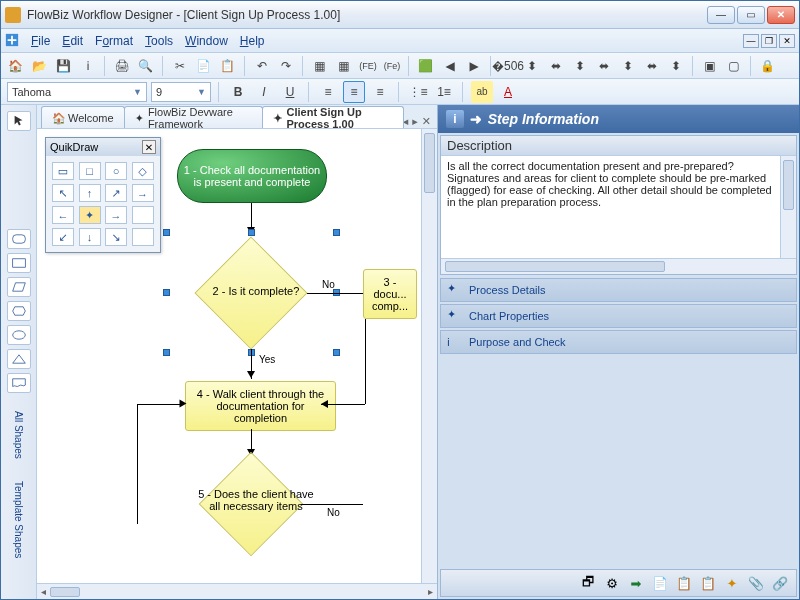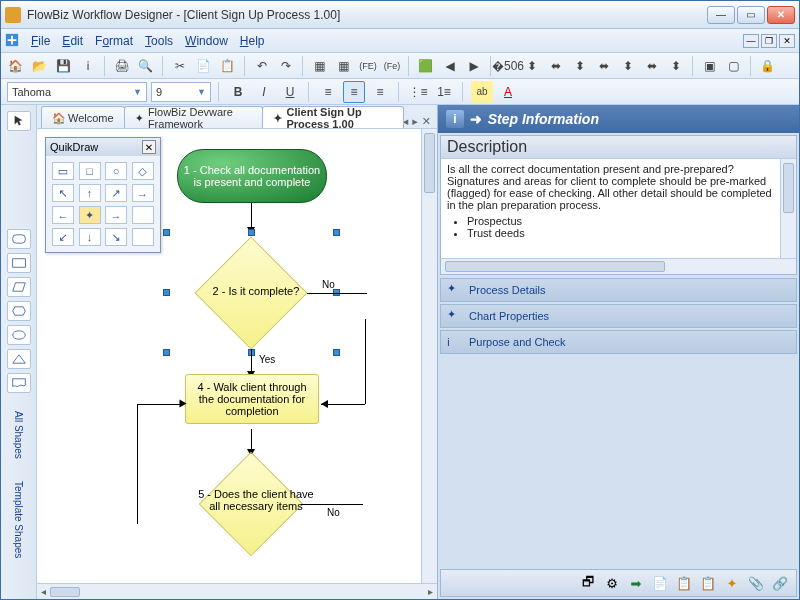--- a/index.html
+++ b/index.html
@@ -54,21 +54,21 @@
 .conn.h { height:1px;} .conn.v { width:1px;}
 .arrowhead { position:absolute; width:0;height:0;border-left:4px solid transparent;border-right:4px solid transparent;border-top:7px solid #000;}
 .arrowleft { position:absolute; width:0;height:0;border-top:4px solid transparent;border-bottom:4px solid transparent;border-right:7px solid #000;}
 .lbl { position:absolute; font-size:10px; background:transparent;}
 
 .rightpanel { width:362px; border-left:1px solid #9db8d8; background:#d3e0ef; display:flex; flex-direction:column;}
 .rp-header { height:28px; background:linear-gradient(#5a82b8,#3f6aa3); color:#fff; font-weight:bold; font-size:14px; display:flex; align-items:center; padding:0 8px; gap:6px; font-style:italic;}
 .rp-header .icn { width:18px;height:18px;background:linear-gradient(#8fb7e8,#5a82b8);border-radius:2px;display:flex;align-items:center;justify-content:center;font-size:12px;font-style:normal;}
 .rp-header .arr { font-size:14px; font-style:normal;}
 .section { border:1px solid #9db8d8; margin:2px; background:#fff; display:flex; flex-direction:column;}
-.section-h { background:linear-gradient(#e7edf5,#cbd9eb); font-size:16px; padding:2px 6px; color:#333; border-bottom:1px solid #b8cee6;}
+.section-h { background:linear-gradient(#e7edf5,#cbd9eb); font-size:13px; padding:2px 6px; color:#333; border-bottom:1px solid #b8cee6;}
 .section-body { padding:4px 6px; font-size:11px; color:#222; overflow:hidden;}
 .section-body ul { margin:4px 0 0 20px;}
 .mini-scroll { height:16px; background:#e8eef7; border-top:1px solid #b8cee6; position:relative;}
 .mini-scroll .mthumb { position:absolute; top:2px; bottom:2px; background:#cfdbeb; border:1px solid #9db8d8; border-radius:2px;}
 .mini-vscroll { width:16px; background:#e8eef7; border-left:1px solid #b8cee6; position:relative;}
 .mini-vscroll .mthumb { position:absolute; left:2px; right:2px; background:#cfdbeb; border:1px solid #9db8d8; border-radius:2px;}
 .rp-accordion { background:linear-gradient(#c9d8ea,#b7cbe2); border:1px solid #9db8d8; margin:1px 2px; height:24px; display:flex; align-items:center; padding:0 6px; font-size:11px; color:#15428b; gap:6px; cursor:pointer;}
 .rp-accordion .aic { width:16px;height:16px; display:inline-block;}
 .rp-toolbar { height:28px; margin:2px; background:linear-gradient(#e7edf5,#cbd9eb); border:1px solid #9db8d8; display:flex; align-items:center; justify-content:flex-end; padding:0 6px; gap:4px;}
 .rp-tbtn { width:20px;height:20px;display:flex;align-items:center;justify-content:center;font-size:13px; cursor:pointer;}
@@ -289,26 +289,29 @@
           <div class="handle" style="left:296px;top:100px"></div>
           <div class="handle" style="left:126px;top:160px"></div>
           <div class="handle" style="left:296px;top:160px"></div>
           <div class="handle" style="left:126px;top:220px"></div>
           <div class="handle" style="left:211px;top:220px"></div>
           <div class="handle" style="left:296px;top:220px"></div>
 
           <div class="conn h" style="left:270px;top:164px;width:60px"></div>
           <div class="lbl" style="left:285px;top:150px">No</div>
 
+          <div class="shape process" style="left:326px;top:140px;width:54px;height:50px;overflow:hidden">
+            <span>3 - docu... comp...</span>
+          </div>
 
           <div class="conn v" style="left:214px;top:220px;height:30px"></div>
           <div class="arrowhead" style="left:210px;top:242px"></div>
           <div class="lbl" style="left:222px;top:225px">Yes</div>
 
-          <div class="shape process" style="left:148px;top:245px;width:134px;height:50px">
+          <div class="shape process" style="left:148px;top:252px;width:151px;height:50px">
             <span>4 - Walk client through the documentation for completion</span>
           </div>
 
           <div class="conn h" style="left:284px;top:275px;width:44px"></div>
           <div class="arrowleft" style="left:284px;top:271px"></div>
           <div class="conn v" style="left:328px;top:190px;height:85px"></div>
           <div class="conn h" style="left:100px;top:275px;width:46px"></div>
           <div class="arrowhead" style="left:142px;top:271px;transform:rotate(-90deg)"></div>
           <div class="conn v" style="left:100px;top:275px;height:120px"></div>
 
@@ -343,24 +346,20 @@
       <span class="icn">i</span>
       <span class="arr">➜</span>
       <span>Step Information</span>
     </div>
 
     <div class="section" style="height:140px">
       <div class="section-h">Description</div>
       <div class="flexrow" style="flex:1">
         <div class="section-body" style="flex:1">
           <span>Is all the correct documentation present and pre-prepared? Signatures and areas for client to complete should be pre-marked (flagged) for ease of checking.  All other detail should be completed in the plan preparation process.</span>
-          <ul>
-            <li>Prospectus</li>
-            <li>Trust deeds</li>
-          </ul>
         </div>
         <div class="mini-vscroll">
             <div class="mthumb" style="top:4px;height:50px"></div>
           </div>
       </div>
       <div class="mini-scroll">
           <div class="mthumb" style="left:4px;width:220px"></div>
         </div>
     </div>
 

